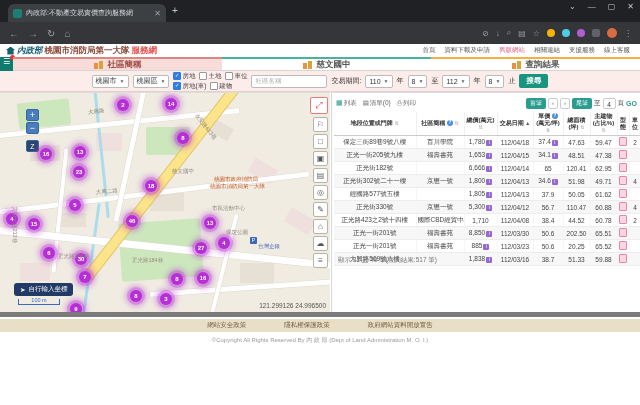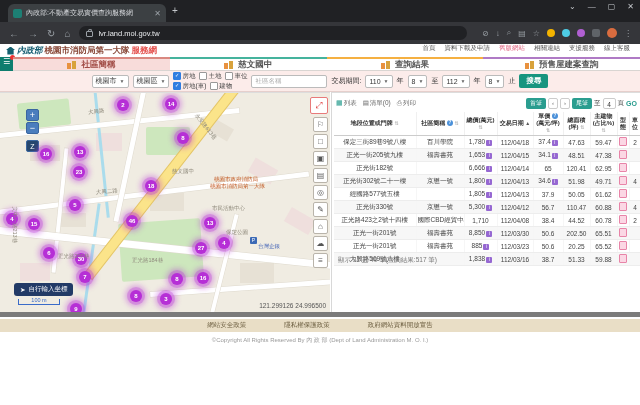--- a/index.html
+++ b/index.html
@@ -18,21 +18,21 @@
   .navbtn{color:#9aa0a6;font-size:10px;margin-left:9px;}
   .urlpill{margin-left:9px;width:388px;height:14px;border-radius:7px;background:#202124;display:flex;align-items:center;padding:0 7px;box-sizing:border-box;gap:5px;}
   .lock{width:5px;height:4px;border:1px solid #9aa0a6;border-radius:1px;position:relative;margin-top:2px;}
   .lock:before{content:"";position:absolute;left:0.5px;top:-3px;width:2px;height:2px;border:1px solid #9aa0a6;border-bottom:none;border-radius:2px 2px 0 0;}
   .url{font-size:7.5px;color:#e8eaed;}
   .extarea{display:flex;align-items:center;gap:7px;margin-left:auto;margin-right:8px;}
   .exticon{font-size:8px;color:#9aa0a6;}
   .dot{width:8px;height:8px;border-radius:50%;}
   .avatar{width:10px;height:10px;border-radius:50%;background:#d96c3f;}
   
-  .shead{position:absolute;left:0;top:44px;width:640px;height:13px;background:#fff;display:flex;}
+  .shead{position:absolute;left:0;top:44px;width:640px;height:13px;background:#fff;display:flex;align-items:center;}
   .logo{display:flex;align-items:center;margin-left:6px;gap:2px;}
   .logo .house{width:9px;height:8px;background:#15606f;clip-path:polygon(50% 0,100% 45%,85% 45%,85% 100%,15% 100%,15% 45%,0 45%);}
   .logo .p1{font-size:8.5px;color:#155e72;font-style:italic;font-weight:bold;}
   .logo .p2{font-size:8.5px;color:#8a4a3a;font-weight:bold;}
   .logo .p3{font-size:8.5px;color:#e4504d;font-weight:bold;}
   .snav{margin-left:auto;margin-right:10px;display:flex;gap:9px;}
   .snav span{font-size:6.5px;color:#555;}
   .snav span.hl{color:#e0607e;}
   
   .sidebtn{position:absolute;left:0;top:57px;width:13px;height:35px;background:#0e7d6e;color:#fff;text-align:center;}
@@ -143,24 +143,20 @@
       <span>▢</span>
       <span>✕</span>
     </div>
   </div>
 
   <div class="toolbar">
     <span class="navbtn">←</span>
     <span class="navbtn">→</span>
     <span class="navbtn">↻</span>
     <span class="navbtn">⌂</span>
-    <div class="urlpill">
-      <span class="lock"></span>
-      <span class="url">lvr.land.moi.gov.tw</span>
-    </div>
     <div class="extarea">
       <span class="exticon">⊘</span>
       <span class="exticon">↓</span>
       <span class="exticon">⌕</span>
       <span class="exticon">▤</span>
       <span class="exticon">☆</span>
       <span class="dot" style="background:#f4b400"></span>
       <span class="dot" style="background:#4ecde6"></span>
       <span class="dot" style="background:#b05fd2"></span>
       <span class="dot" style="background:#5f6368;border-radius:2px"></span>
@@ -206,27 +202,20 @@
           <i class="b"></i>
         </span>
         <span>慈文國中</span>
       </div>
       <div class="tab">
         <span class="tab-icon">
           <i class="a"></i>
           <i class="b"></i>
         </span>
         <span>查詢結果</span>
-      </div>
-      <div class="tab">
-        <span class="tab-icon">
-          <i class="a"></i>
-          <i class="b"></i>
-        </span>
-        <span>預售屋建案查詢</span>
       </div>
     </div>
 
   <div class="filter">
     <div class="sel">
       <span>桃園市</span>
         <span class="car">▼</span>
     </div>
     <div class="sel">
       <span>桃園區</span>

